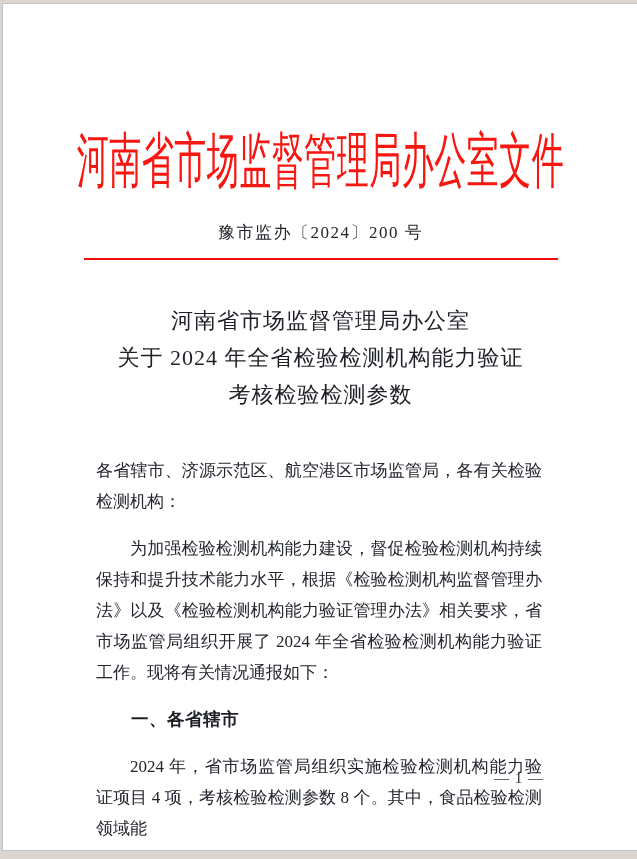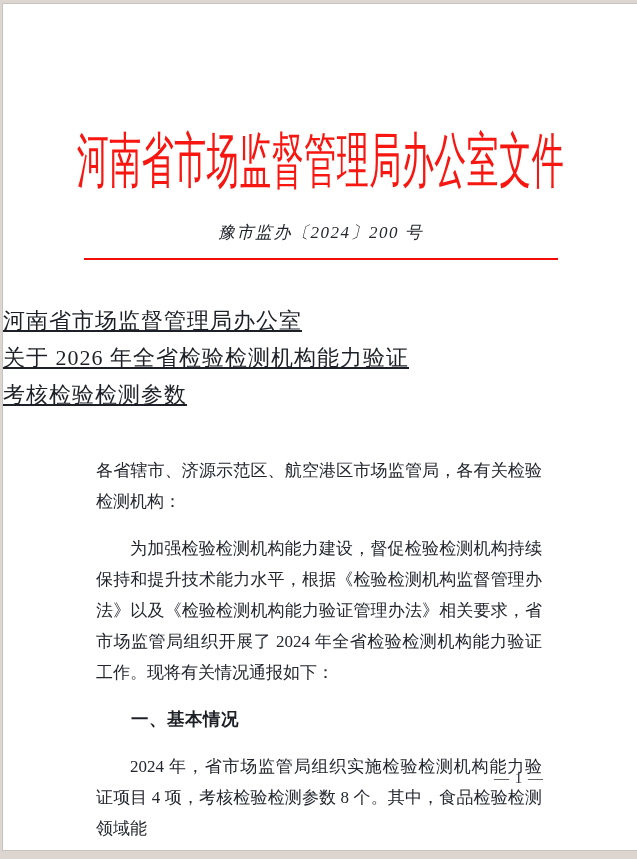--- a/index.html
+++ b/index.html
@@ -32,36 +32,35 @@
     font-weight: 400;
   }
   .doc-number {
     position: absolute;
     top: 219px; left: 0; width: 100%;
     text-align: center;
     color: #23262d;
     font-size: 17px;
     letter-spacing: 1.5px;
     line-height: 1.2;
-    font-style: italic;
   }
   .red-rule {
     position: absolute;
     top: 254px; left: 81px;
     width: 474px; height: 2px;
     background: #f30d09;
   }
   .doc-title {
     position: absolute;
     top: 298px; left: 0; width: 100%;
+    text-align: center;
     color: #1d2026;
     font-size: 22px;
     line-height: 37px;
     letter-spacing: 1px;
-    text-decoration: underline;
   }
   .doc-title span { display: block; }
   .body-text {
     position: absolute;
     top: 435px; left: 77px;
     width: 478px;
     color: #23262e;
     font-size: 17px;
     line-height: 31px;
     text-align: justify;
@@ -91,26 +90,26 @@
 <div class="page">
 
   <div class="banner">河南省市场监督管理局办公室文件</div>
 
   <div class="doc-number">豫市监办〔2024〕200 号</div>
 
   <div class="red-rule"></div>
 
   <div class="doc-title">
     <span>河南省市场监督管理局办公室</span>
-    <span>关于 2026 年全省检验检测机构能力验证</span>
+    <span>关于 2024 年全省检验检测机构能力验证</span>
     <span>考核检验检测参数</span>
   </div>
 
   <div class="body-text">
     <p>各省辖市、济源示范区、航空港区市场监管局，各有关检验检测机构：</p>
     <p class="indent">为加强检验检测机构能力建设，督促检验检测机构持续保持和提升技术能力水平，根据《检验检测机构监督管理办法》以及《检验检测机构能力验证管理办法》相关要求，省市场监管局组织开展了 2024 年全省检验检测机构能力验证工作。现将有关情况通报如下：</p>
-    <p class="section-heading">一、基本情况</p>
+    <p class="section-heading">一、各省辖市</p>
     <p class="indent">2024 年，省市场监管局组织实施检验检测机构能力验证项目 4 项，考核检验检测参数 8 个。其中，食品检验检测领域能</p>
   </div>
 
   <div class="page-number">— 1 —</div>
 
 </div>
 
 </body></html>

